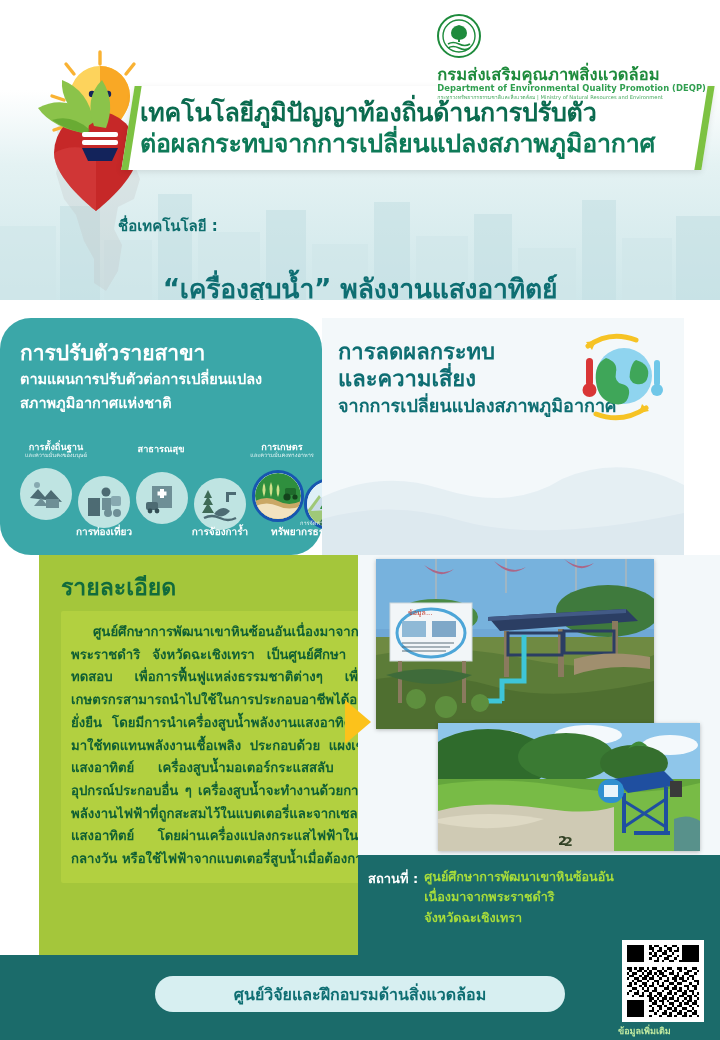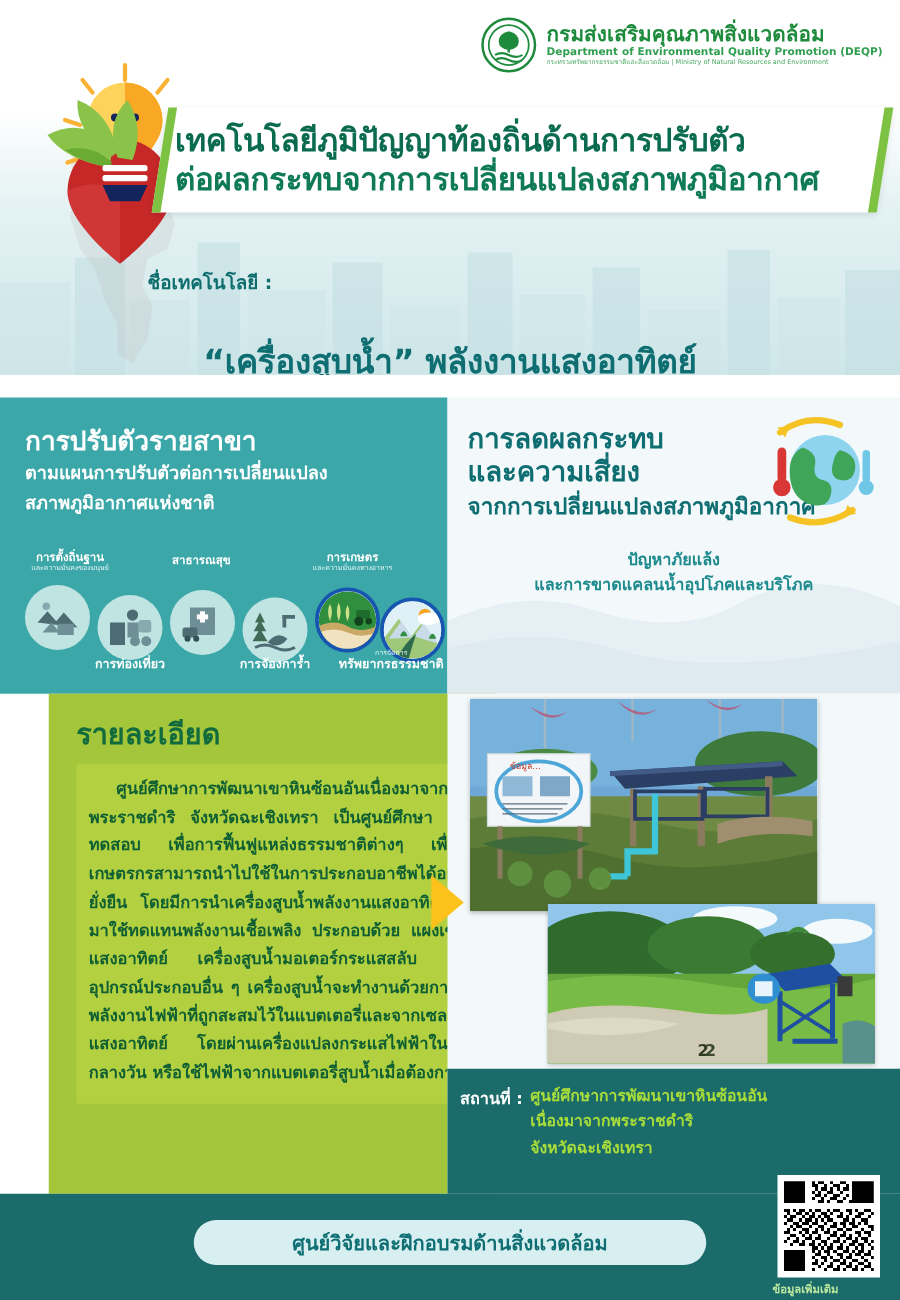--- a/index.html
+++ b/index.html
@@ -9,21 +9,21 @@
     background:#ffffff; overflow:hidden; position:relative;
   }
   .poster { position:relative; width:720px; height:1040px; background:#ffffff; }
 
   
   .header { position:absolute; left:0; top:0; width:720px; height:300px;
             background:linear-gradient(180deg,#ffffff 0%,#ffffff 30%,#e4f2f3 55%,#cfe7ea 100%); overflow:hidden; }
   .skyline { position:absolute; left:0; bottom:0; width:720px; height:160px; opacity:.55; }
   .th-map { position:absolute; left:22px; top:95px; width:150px; height:200px; opacity:.45; }
 
-  .logo-wrap { position:absolute; right:14px; top:14px; display:flex; align-items:center; gap:8px; }
+  .logo-wrap { position:absolute; right:14px; top:14px; display:flex; gap:8px;flex-direction:column; }
   .logo-badge { width:44px; height:44px; border-radius:50%; background:#ffffff;
                 border:2.5px solid #1e8b3c; display:flex; align-items:center; justify-content:center; flex:0 0 auto; }
   .logo-txt { line-height:1.05; }
   .logo-th { font-size:16.5px; font-weight:bold; color:#1e8b3c; letter-spacing:.1px; }
   .logo-en { font-size:8.4px; font-weight:bold; color:#2f9e4f; letter-spacing:.05px; margin-top:1px; }
   .logo-sub { font-size:5.2px; color:#46a85e; margin-top:1.5px; }
 
   
   .bulb-art { position:absolute; left:24px; top:48px; width:150px; height:165px; }
 
@@ -36,21 +36,21 @@
   .title-l1, .title-l2 { font-size:25px; font-weight:bold; color:#0b6b4f; letter-spacing:-.2px;
                          white-space:nowrap; line-height:1.18; }
   .title-l2 { color:#0e7a58; }
 
   .tech-label { position:absolute; left:118px; top:214px; font-size:15px; font-weight:bold; color:#0e6e6e; }
   .tech-name { position:absolute; left:0; top:268px; width:720px; text-align:center;
                font-size:26.5px; font-weight:bold; color:#0e6e72; letter-spacing:-.2px; }
 
   
   .mid { position:absolute; left:0; top:318px; width:720px; height:237px; display:flex; }
-  .panel-left { width:358px; height:237px; background:#3ba7a8; position:relative; padding:22px 14px 0 20px; }
+  .panel-left { width:322px; height:237px; background:#3ba7a8; position:relative; padding:22px 14px 0 20px;border-radius:31px; }
   .pl-h1 { font-size:21px; font-weight:bold; color:#ffffff; line-height:1.25; }
   .pl-h2 { font-size:14.5px; font-weight:bold; color:#ffffff; line-height:1.45; margin-top:3px; }
 
   .sectors { position:absolute; left:8px; top:124px; width:350px; height:110px; }
   .sec-top-lab { position:absolute; text-align:center; line-height:1.12; }
   .sec-top-lab .t1 { font-size:9.2px; font-weight:bold; color:#ffffff; display:block; }
   .sec-top-lab .t2 { font-size:5.6px; color:#e6f6f6; display:block; }
   .sec-bot-lab { position:absolute; text-align:center; line-height:1.12; }
   .sec-bot-lab .t1 { font-size:10px; font-weight:bold; color:#ffffff; display:block; }
   .sec-bot-lab .t2 { font-size:5.6px; color:#e6f6f6; display:block; }
@@ -298,24 +298,20 @@
         <path d="M74 30 q14 4 12 16 q-2 10 -12 8 q-8 -2 -6 -12 q2 -10 6 -12 z" fill="#3fa659"></path>
         <rect x="24" y="28" width="7" height="28" rx="3.5" fill="#d93636"></rect>
         <circle cx="27.5" cy="60" r="7" fill="#d93636"></circle>
         <rect x="92" y="30" width="6" height="26" rx="3" fill="#6fc7e8"></rect>
         <circle cx="95" cy="60" r="6" fill="#6fc7e8"></circle>
       </svg>
 
       <div class="pr-h1">การลดผลกระทบ</div>
       <div class="pr-h1">และความเสี่ยง</div>
       <div class="pr-h2">จากการเปลี่ยนแปลงสภาพภูมิอากาศ</div>
-      <div class="pr-sub">
-        <div>ปัญหาภัยแล้ง</div>
-        <div>และการขาดแคลนน้ำอุปโภคและบริโภค</div>
-      </div>
     </div>
   </div>
 
   <div class="details">
     <div class="det-h">รายละเอียด</div>
     <div class="det-body">
       <p>ศูนย์ศึกษาการพัฒนาเขาหินซ้อนอันเนื่องมาจากพระราชดำริ จังหวัดฉะเชิงเทรา เป็นศูนย์ศึกษา วิจัย ทดสอบ เพื่อการฟื้นฟูแหล่งธรรมชาติต่างๆ เพื่อให้เกษตรกรสามารถนำไปใช้ในการประกอบอาชีพได้อย่างยั่งยืน โดยมีการนำเครื่องสูบน้ำพลังงานแสงอาทิตย์เข้ามาใช้ทดแทนพลังงานเชื้อเพลิง ประกอบด้วย แผงเซลล์แสงอาทิตย์ เครื่องสูบน้ำมอเตอร์กระแสสลับ และอุปกรณ์ประกอบอื่น ๆ เครื่องสูบน้ำจะทำงานด้วยการใช้พลังงานไฟฟ้าที่ถูกสะสมไว้ในแบตเตอรี่และจากเซลล์แสงอาทิตย์ โดยผ่านเครื่องแปลงกระแสไฟฟ้าในช่วงกลางวัน หรือใช้ไฟฟ้าจากแบตเตอรี่สูบน้ำเมื่อต้องการ</p>
     </div>
   </div>
   <div class="arrow"></div>

